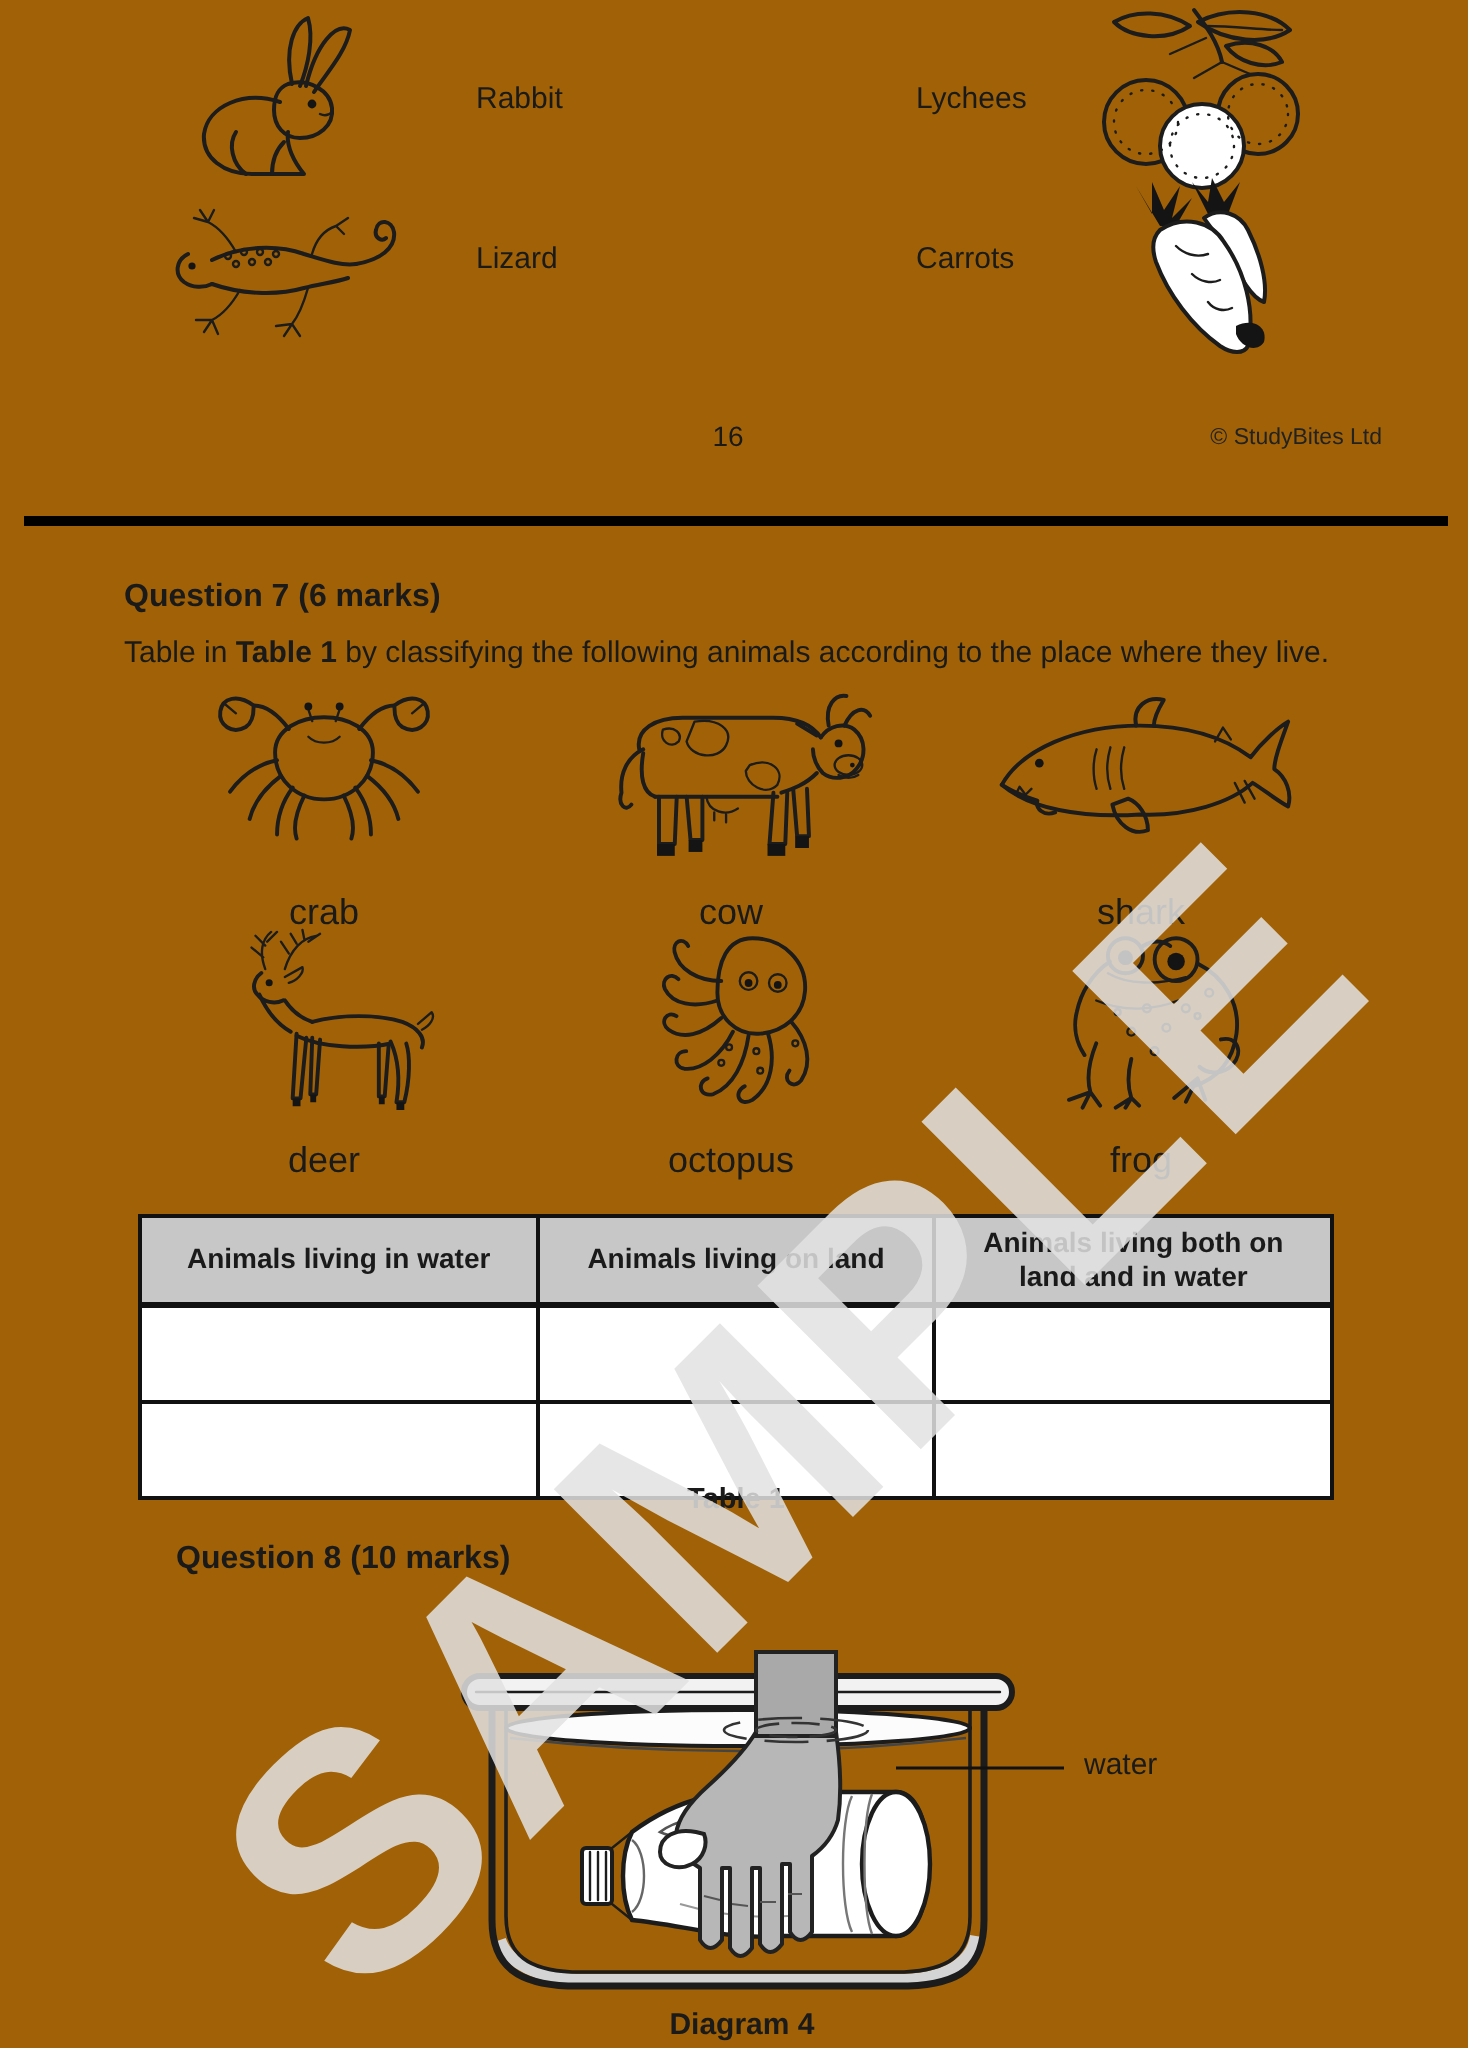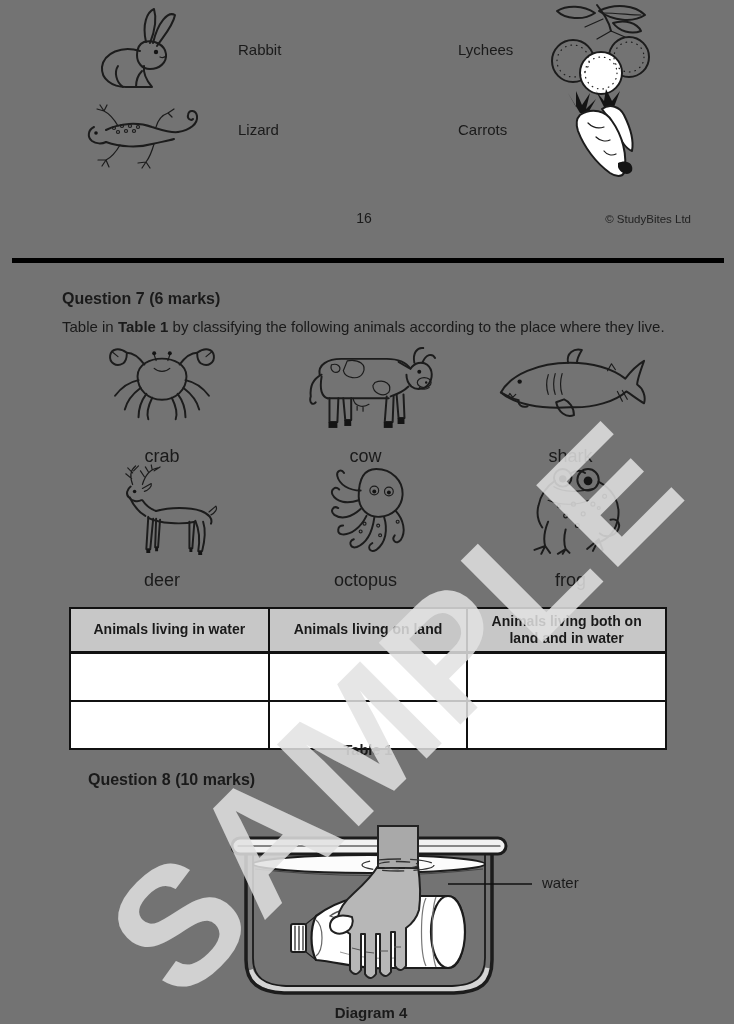--- a/index.html
+++ b/index.html
@@ -1,16 +1,16 @@
 <!DOCTYPE html>
 <html><head>
 <meta charset="utf-8">
 <style>
   html,body{margin:0;padding:0;background:#ffffff;}
-  .page{position:relative;width:734px;height:1024px;background:#737373;overflow:hidden;
+  .page{position:relative;width:734px;height:1024px;background:#a16207;overflow:hidden;
         font-family:"Liberation Sans","DejaVu Sans",sans-serif;color:#1a1a1a;}
   .abs{position:absolute;}
   .lbl{font-size:15px;}
   .small{font-size:11.5px;color:#222;text-align:right;}
   .pagenum{font-size:14px;text-align:center;width:40px;}
   .divider{background:#000;height:5px;}
   .qhead{font-weight:bold;font-size:16px;}
   .bodytext{font-size:15px;}
   .bodytext b{font-weight:bold;}
   .num{display:inline-block;width:26px;}

